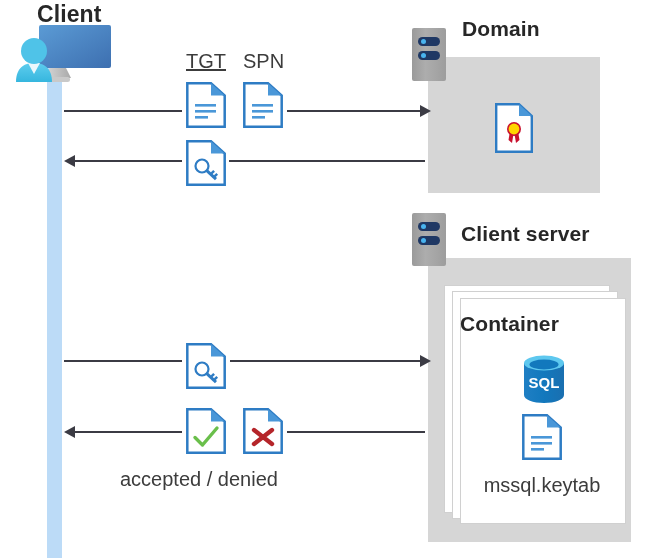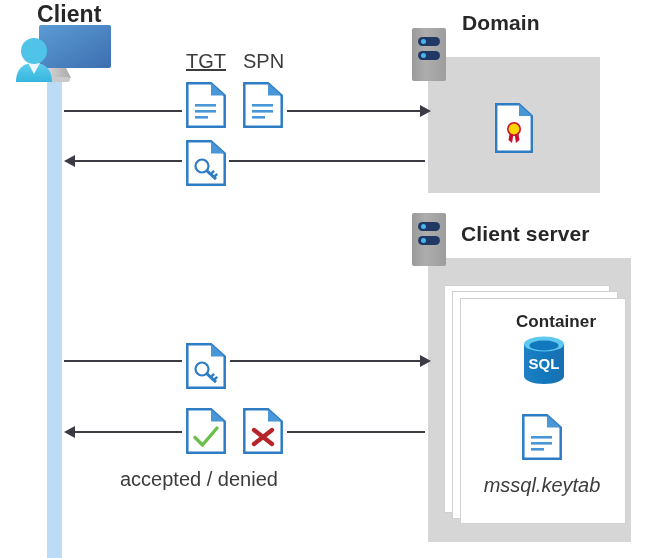--- a/index.html
+++ b/index.html
@@ -94,21 +94,21 @@
 
     <rect x="31" y="3" width="72" height="43" rx="2" fill="url(#mon)"></rect>
 
     <path d="M8 60 C8 46 16 41 26 41 C36 41 44 46 44 60 z" fill="url(#per)"></path>
     <path d="M20 41 L26 52 L32 41 z" fill="#eaf7fc"></path>
 
     <circle cx="26" cy="29" r="13" fill="#4fc3e8"></circle>
   </svg>
 </div>
 
-<div class="abs title-bold mono-left" style="left:462px;top:10px;font-size:21px;line-height:26px;">
+<div class="abs title-bold mono-left" style="left:462px;top:16px;font-size:21px;line-height:26px;">
   <div>Domain</div>
 </div>
 
 <div class="abs grey-box" style="left:428px;top:57px;width:172px;height:136px;"></div>
 
 <div class="abs server-icon" style="left:412px;top:28px;">
   <div class="bar b1"></div>
     <div class="bar b2"></div>
 </div>
 
@@ -130,23 +130,23 @@
 
 <div class="abs server-icon" style="left:412px;top:213px;">
   <div class="bar b1"></div>
     <div class="bar b2"></div>
 </div>
 
 <div class="abs card" style="left:444px;top:285px;width:164px;height:226px;"></div>
 <div class="abs card" style="left:452px;top:291px;width:164px;height:226px;"></div>
 <div class="abs card" style="left:460px;top:298px;width:164px;height:224px;"></div>
 
-<div class="abs title-bold" style="left:460px;top:312px;width:192px;text-align:center;font-size:17px;">Container</div>
-
-<div class="abs sqlicon" style="left:521px;top:335px;">
+<div class="abs title-bold" style="left:460px;top:312px;width:192px;font-size:21px;">Container</div>
+
+<div class="abs sqlicon" style="left:521px;top:354px;">
   <svg viewBox="0 0 46 50" width="46" height="50">
     <defs>
       <linearGradient id="cyl" x1="0" y1="0" x2="1" y2="0">
         <stop offset="0" stop-color="#1f7fc4"></stop>
           <stop offset="0.5" stop-color="#1278bd"></stop>
         <stop offset="1" stop-color="#1a6fb0"></stop>
       </linearGradient>
     </defs>
     <path d="M3 9 H43 V41 C43 45.5 34 49 23 49 C12 49 3 45.5 3 41 Z" fill="url(#cyl)"></path>
     <ellipse cx="23" cy="9" rx="20" ry="7.5" fill="#5ec8ef"></ellipse>
@@ -158,21 +158,21 @@
 <div class="abs doc" style="left:522px;top:414px;">
   <svg viewBox="0 0 40 46">
     <path d="M1.3 1.3 H25 L38.7 13.5 V44.7 H1.3 Z" fill="#ffffff" stroke="#2e7cc4" stroke-width="2.5"></path>
     <path d="M25 1.3 L38.7 13.5 H25 Z" fill="#4a97d8"></path>
     <rect x="9" y="22" width="21" height="2.6" fill="#4a97d8"></rect>
     <rect x="9" y="28" width="21" height="2.6" fill="#4a97d8"></rect>
     <rect x="9" y="34" width="13" height="2.6" fill="#4a97d8"></rect>
   </svg>
 </div>
 
-<div class="abs lbl" style="left:460px;top:474px;width:164px;text-align:center;font-size:20px;font-style:italic;">mssql.keytab</div>
+<div class="abs lbl" style="left:460px;top:474px;width:164px;text-align:center;font-size:20px;">mssql.keytab</div>
 
 <div class="abs lbl" style="left:186px;top:50px;width:40px;text-align:center;font-size:20px;text-decoration:underline;">TGT</div>
 <div class="abs lbl" style="left:243px;top:50px;width:40px;text-align:center;font-size:20px;">SPN</div>
 
 <div class="abs arrow-line" style="left:64px;top:110px;width:118px;"></div>
 <div class="abs arrow-line" style="left:287px;top:110px;width:135px;"></div>
 <div class="abs arrow-head right" style="left:420px;top:104.5px;"></div>
 
 <div class="abs doc" style="left:186px;top:82px;">
   <svg viewBox="0 0 40 46">

